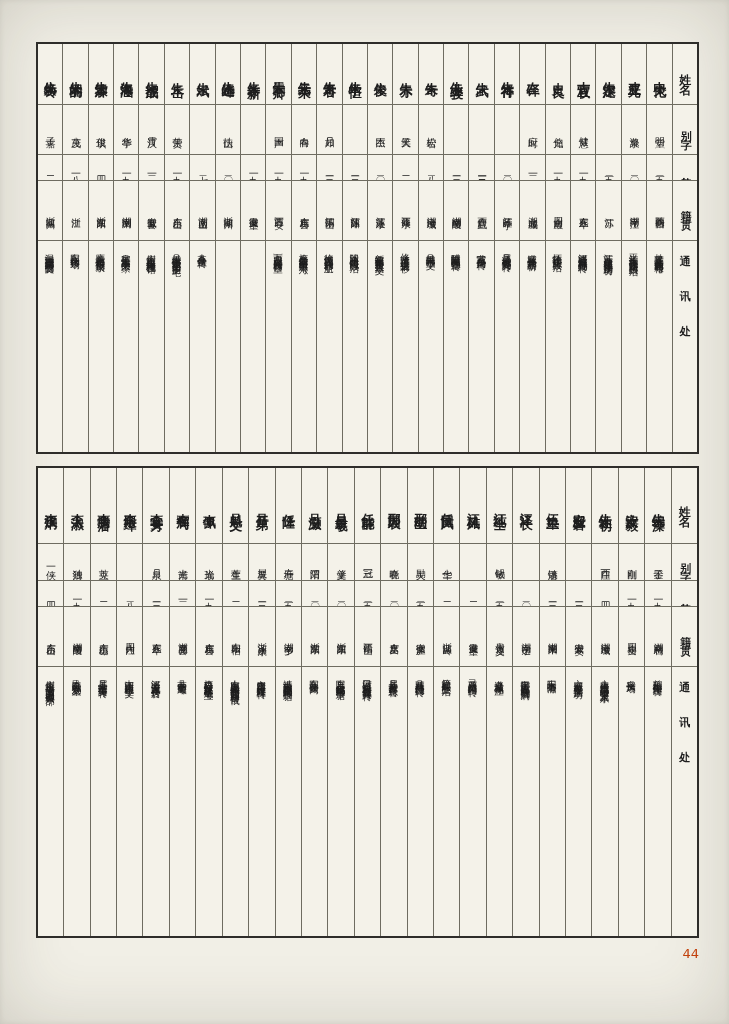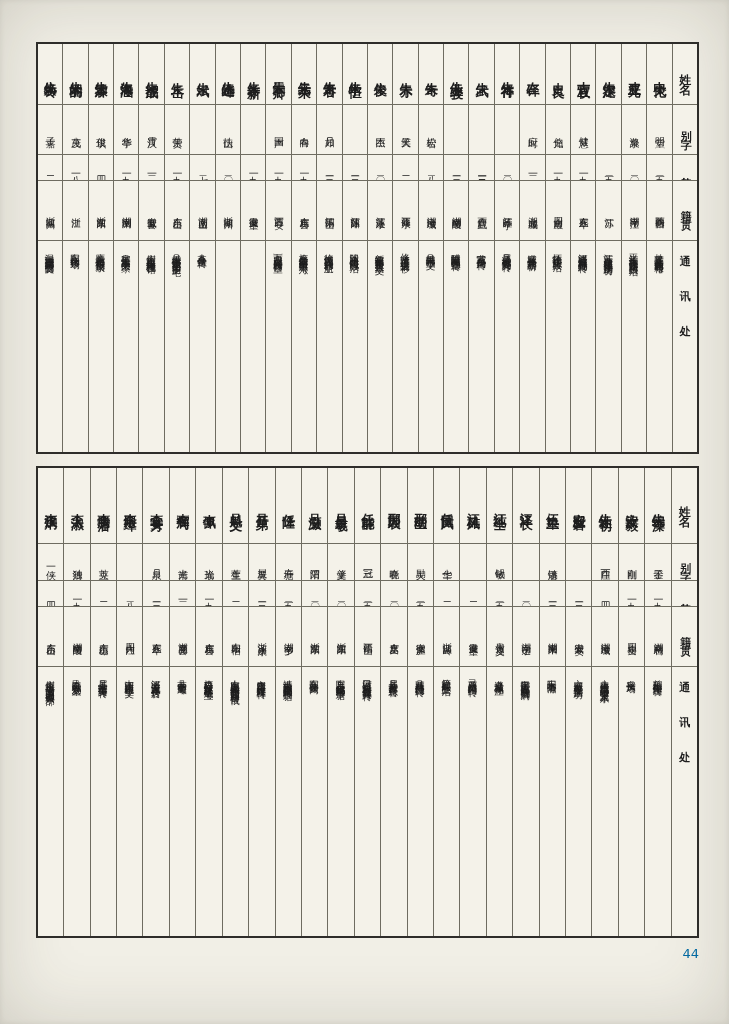--- a/index.html
+++ b/index.html
@@ -46,21 +46,21 @@
   .cell.origin .v { font-size:9.5px; }
   .cell.contact .v{ font-size:9.5px; line-height:11px; max-height:100%; }
 
   .header-col .v { font-weight:bold; }
   .header-col .cell.name .v   { font-size:12px; letter-spacing:0.8em; }
   .header-col .cell.alias .v  { font-size:11px; letter-spacing:0.7em; font-weight:bold; }
   .header-col .cell.age .v    { font-size:11px; letter-spacing:0; font-weight:bold; }
   .header-col .cell.origin .v { font-size:11px; letter-spacing:0.9em; }
   .header-col .cell.contact .v{ font-size:11px; letter-spacing:3.2em; }
 
-  .page-number { position:absolute; right:30px; top:946px; font-size:13px; color:#0369a1; }
+  .page-number { position:absolute; right:30px; top:946px; font-size:13px; color:#c2410c; }
 </style>
 </head>
 <body>
 
 <div class="page">
   <div class="table t-top">
       <div class="col header-col">
         <div class="cell name">
           <span class="v">姓名</span>
         </div>

